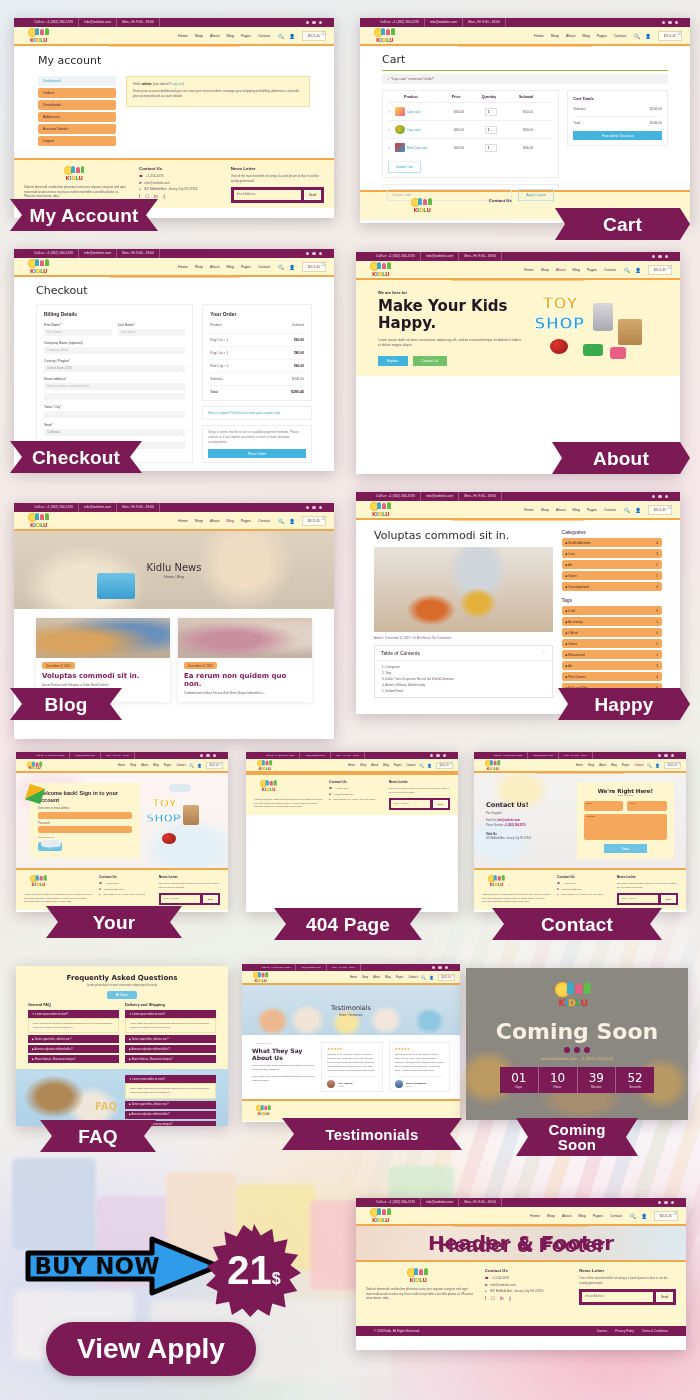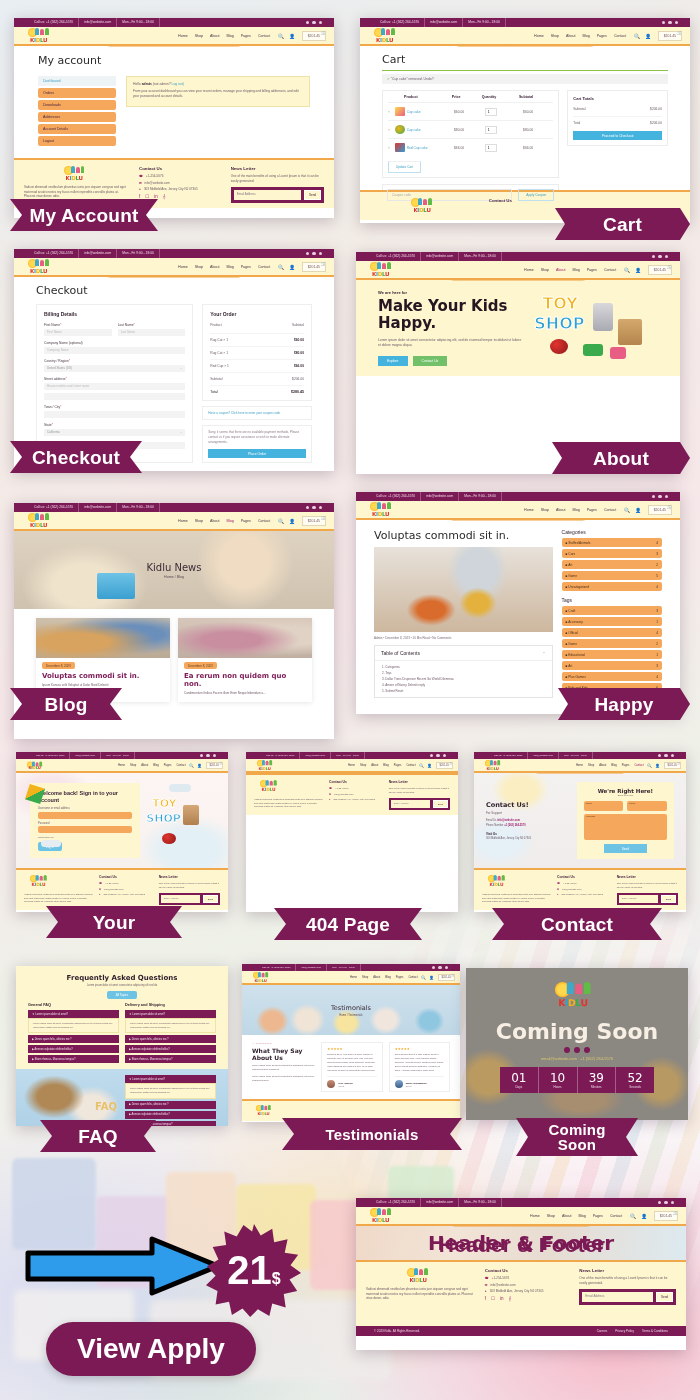--- a/index.html
+++ b/index.html
@@ -1241,20 +1241,22 @@
   </div>
 </div>
 <div class="ribbon left" style="left:372px;top:1228px;width:300px;background:transparent;box-shadow:none;clip-path:none;color:#7b1a55;font-size:21px;">
     <span>Header &amp; Footer</span>
   </div>
 
 <div id="buy-now">
   <svg viewBox="0 0 200 62" width="200" height="62" aria-hidden="true">
     <path d="M6 18 L130 18 L130 4 L196 31 L130 58 L130 44 L6 44 Z" fill="#2f9ceb" stroke="#000" stroke-width="5" stroke-linejoin="round"></path>
   </svg>
+  <div style="position:absolute;left:0;top:0;width:150px;height:62px;display:flex;align-items:center;justify-content:center;
+       font-size:23px;font-weight:bold;color:#0a0a0a;font-family:'DejaVu Sans',sans-serif;">BUY NOW</div>
 </div>
 
 <div id="price-badge">
   <svg viewBox="0 0 100 100" width="96" height="96" style="position:absolute;inset:0;" aria-hidden="true">
     <polygon fill="#7b1a55" points="50,2 57,14 69,7 71,21 85,18 82,32 96,34 88,45 99,53 87,60 95,72 81,75 83,89 69,85 66,98 54,91 46,99 38,90 27,97 24,83 10,86 12,72 0,66 10,56 1,46 13,39 7,26 21,24 19,10 32,15 39,3 48,10"></polygon>
   </svg>
   <div style="position:relative;display:flex;align-items:baseline;">
     <span class="num">21</span>
     <span class="cur">$</span>
   </div>

